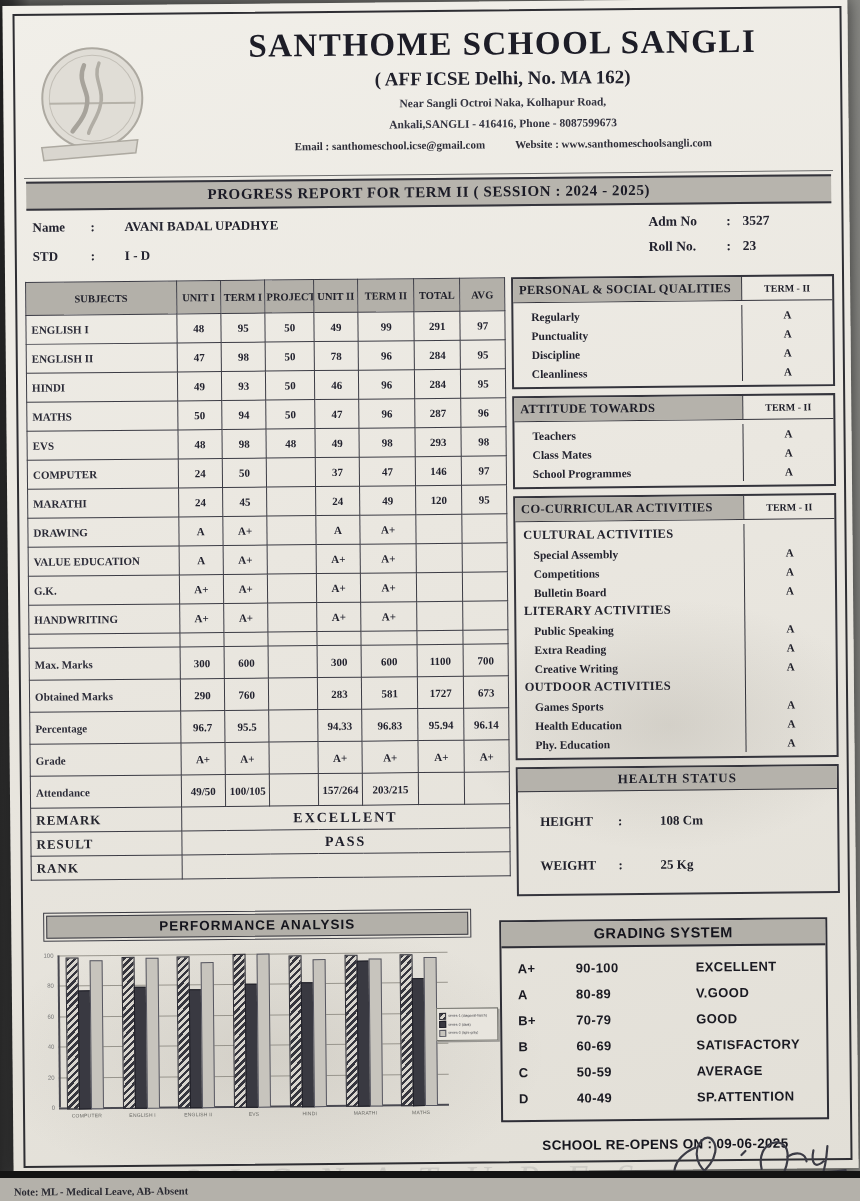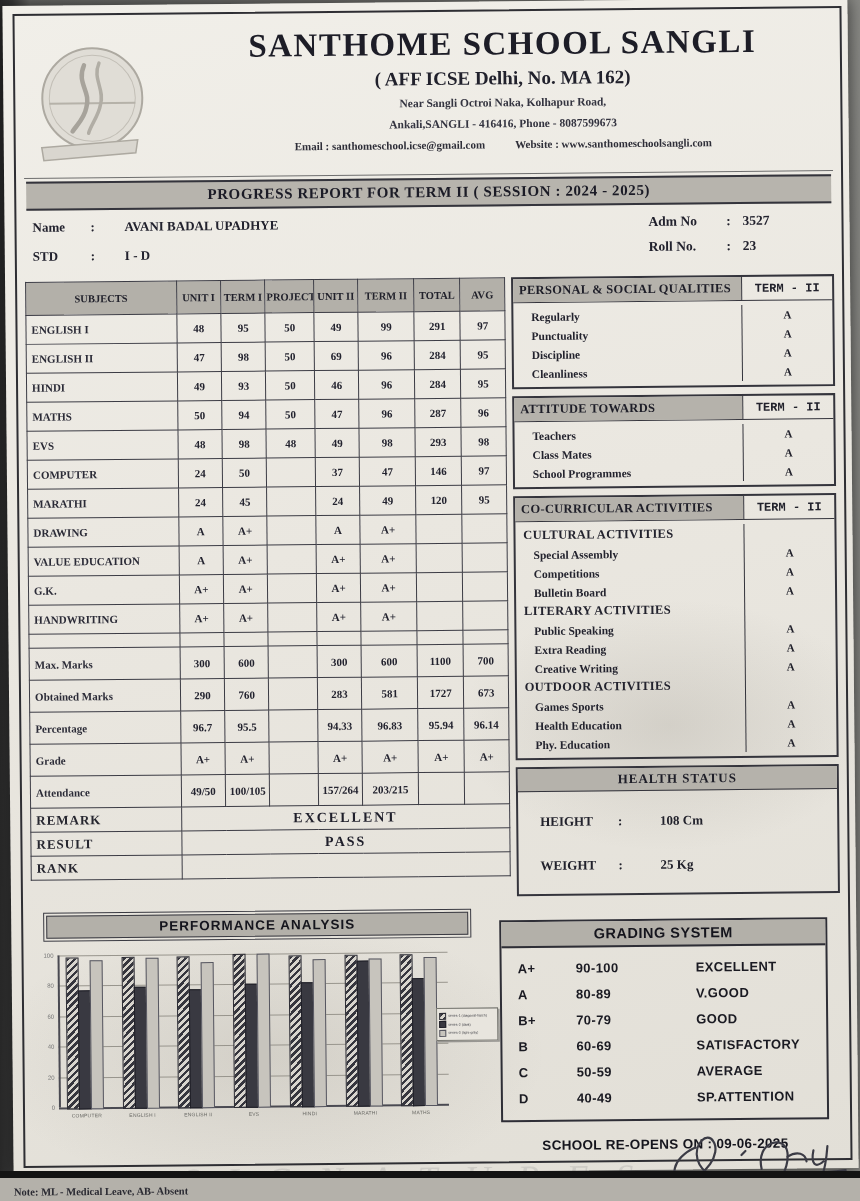--- a/index.html
+++ b/index.html
@@ -45,22 +45,22 @@
   tr.sumrow td{height:29px;}
   .flabel{font-weight:700;font-size:13px;color:#26262f;padding-left:5px;height:21px;letter-spacing:1px;}
   .fval{font-weight:700;font-size:14px;color:#1f1f2b;text-align:center;letter-spacing:2px;}
   col.c1{width:146px}col.c2{width:43px}col.c3{width:43px}col.c4{width:47px}
   col.c5{width:43px}col.c6{width:54px}col.c7{width:45px}col.c8{width:43px}
 
   .rpanel{width:326px;display:flex;flex-direction:column;gap:7px;}
   .qbox,.hbox{border:2px solid #34343c;}
   .qhead{display:flex;border-bottom:1.6px solid #34343c;align-items:stretch;}
   .qtitle{flex:1;background:#b5b2ab;font-weight:700;font-size:12.5px;color:#1e1e28;padding:4px 6px;letter-spacing:.3px;}
-  .qterm{width:90px;display:flex;align-items:center;justify-content:center;font-weight:700;font-size:12px;
-    color:#22222c;border-left:1.6px solid #34343c;font-family:Liberation Mono, monospace;}
+  .qterm{width:90px;display:flex;align-items:center;justify-content:center;font-weight:700;font-size:10px;
+    color:#22222c;border-left:1.6px solid #34343c;}
   .qbody{padding:4px 0;}
   .qrow{display:flex;min-height:19px;align-items:center;}
   .qlabel{flex:1;font-weight:700;font-size:11.5px;color:#23232e;padding-left:14px;}
   .qgrade{width:90px;align-self:stretch;display:flex;align-items:center;justify-content:center;
     font-weight:700;font-size:11px;color:#22222c;border-left:1.6px solid #34343c;}
   .ghead .qlabel{padding-left:8px;font-size:12.5px;letter-spacing:.3px;}
   .gitem .qlabel{padding-left:18px;}
   .hhead{background:#b5b2ab;border-bottom:1.6px solid #34343c;font-weight:700;font-size:13px;
     color:#1e1e28;text-align:center;padding:3px 0;letter-spacing:1px;}
   .hbody{padding:8px 0 6px;}
@@ -209,21 +209,21 @@
             <td class="val">99</td>
             <td class="val">291</td>
             <td class="val">97</td>
           </tr>
 
           <tr class="subrow">
             <td class="subj">ENGLISH II</td>
             <td class="val">47</td>
             <td class="val">98</td>
             <td class="val">50</td>
-            <td class="val">69</td>
+            <td class="val">78</td>
             <td class="val">96</td>
             <td class="val">284</td>
             <td class="val">95</td>
           </tr>
 
           <tr class="subrow">
             <td class="subj">HINDI</td>
             <td class="val">49</td>
             <td class="val">93</td>
             <td class="val">50</td>

